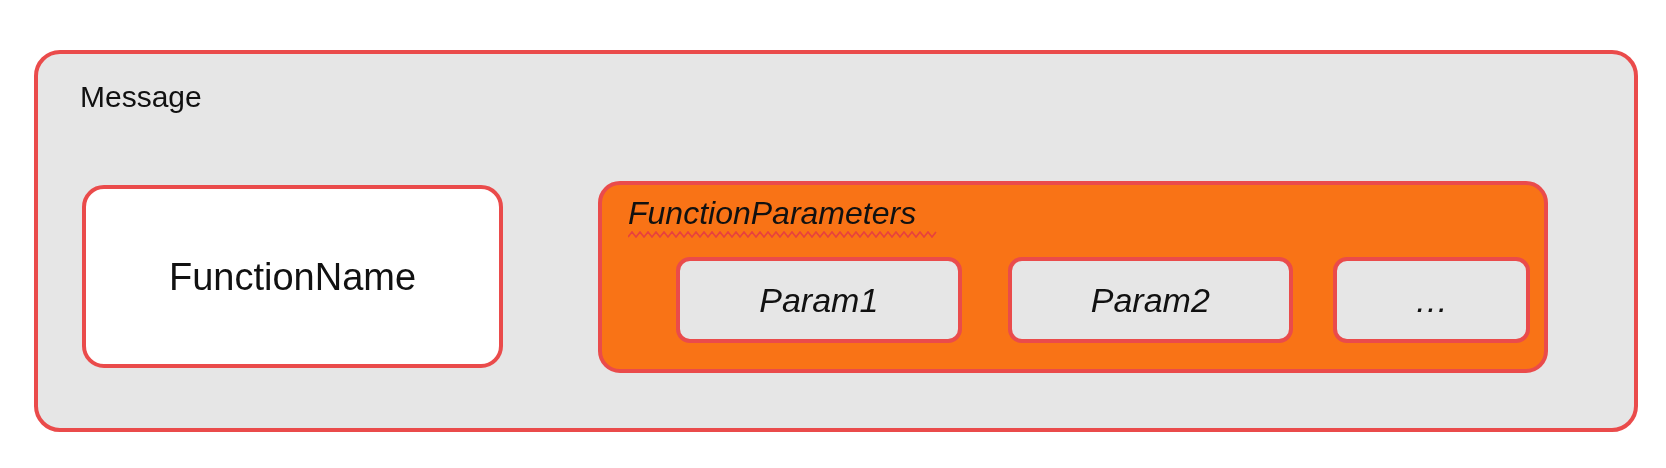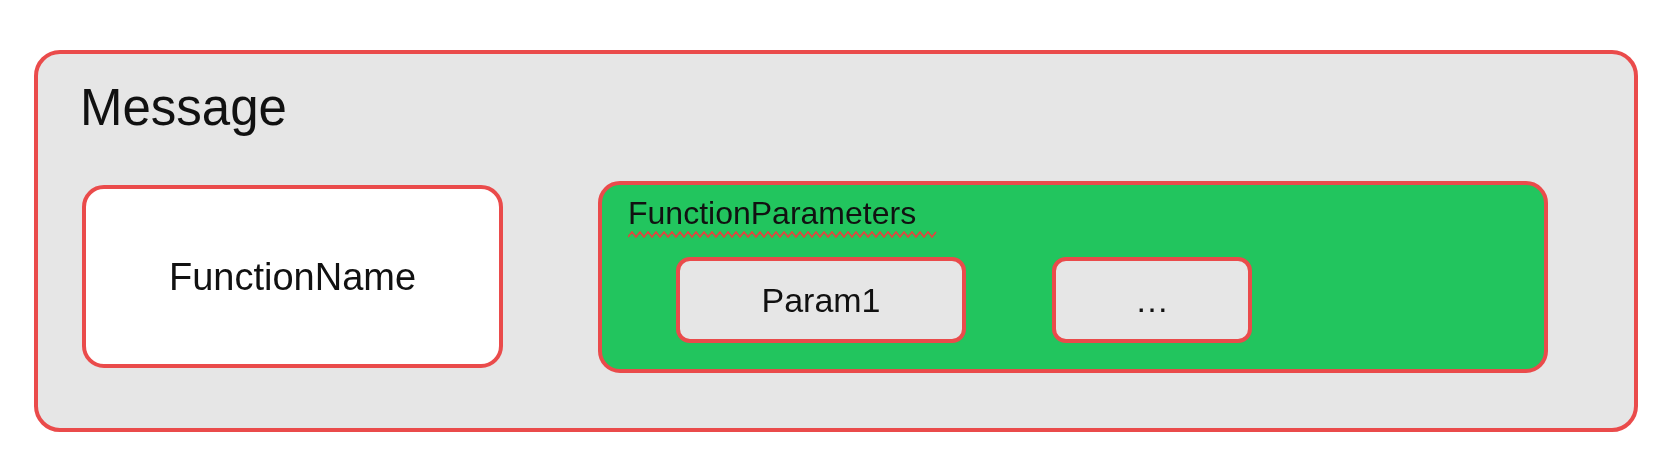--- a/index.html
+++ b/index.html
@@ -31,21 +31,21 @@
     box-sizing: border-box;
     background: #e6e6e6;
     border: 4px solid #ea4b4b;
     border-radius: 26px;
   }
 
   .message-title {
     position: absolute;
     left: 42px;
     top: 28px;
-    font-size: 51px;
+    font-size: 30px;
     line-height: 1;
     color: #111111;
     white-space: nowrap;
     letter-spacing: 0px;
   }
 
   
   .function-name-box {
     position: absolute;
     left: 44px;
@@ -69,23 +69,24 @@
   }
 
   
   .function-params-box {
     position: absolute;
     left: 560px;
     top: 127px;
     width: 950px;
     height: 192px;
     box-sizing: border-box;
-    background: #22c55e;
+    background: #f97316;
     border: 4px solid #ea4b4b;
     border-radius: 22px;
+    font-style: italic;
   }
 
   .function-params-title-wrap {
     position: absolute;
     left: 26px;
     top: 12px;
     white-space: nowrap;
   }
 
   .function-params-title {
@@ -155,20 +156,21 @@
       <div class="function-params-title-wrap">
         <span class="function-params-title">FunctionParameters</span>
         <svg class="squiggle" viewBox="0 0 310 7" preserveAspectRatio="none" xmlns="http://www.w3.org/2000/svg">
           <path d="M0 6 L4 1 L8 6 L12 1 L16 6 L20 1 L24 6 L28 1 L32 6 L36 1 L40 6 L44 1 L48 6 L52 1 L56 6 L60 1 L64 6 L68 1 L72 6 L76 1 L80 6 L84 1 L88 6 L92 1 L96 6 L100 1 L104 6 L108 1 L112 6 L116 1 L120 6 L124 1 L128 6 L132 1 L136 6 L140 1 L144 6 L148 1 L152 6 L156 1 L160 6 L164 1 L168 6 L172 1 L176 6 L180 1 L184 6 L188 1 L192 6 L196 1 L200 6 L204 1 L208 6 L212 1 L216 6 L220 1 L224 6 L228 1 L232 6 L236 1 L240 6 L244 1 L248 6 L252 1 L256 6 L260 1 L264 6 L268 1 L272 6 L276 1 L280 6 L284 1 L288 6 L292 1 L296 6 L300 1 L304 6 L308 1" fill="none" stroke="#e8403f" stroke-width="1.6"></path>
         </svg>
       </div>
 
       <div class="params-row">
         <div class="param-chip w-wide">Param1</div>
         <div class="chip-gap-a"></div>
+        <div class="param-chip w-wide">Param2</div>
         <div class="chip-gap-b"></div>
         <div class="param-chip w-narrow">…</div>
       </div>
 
     </div>
 
   </div>
 
 </div>
 

